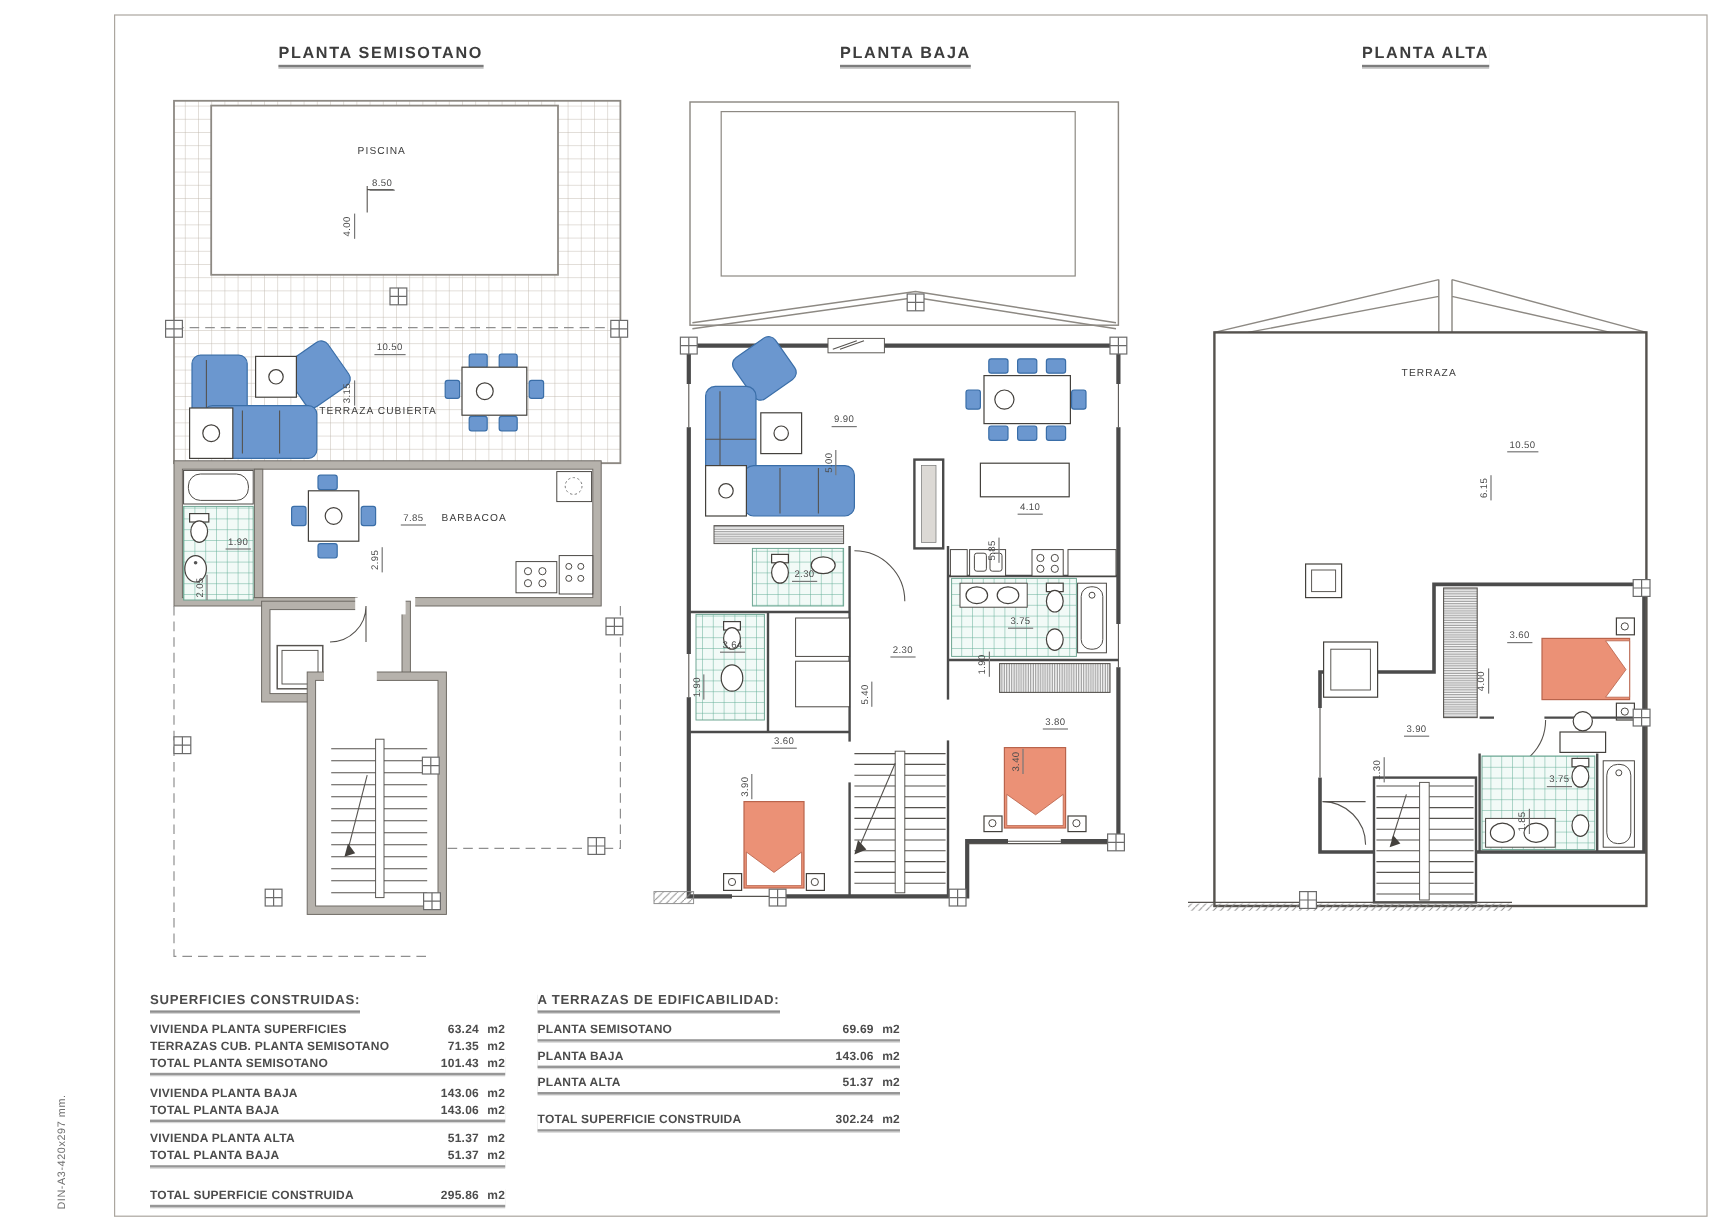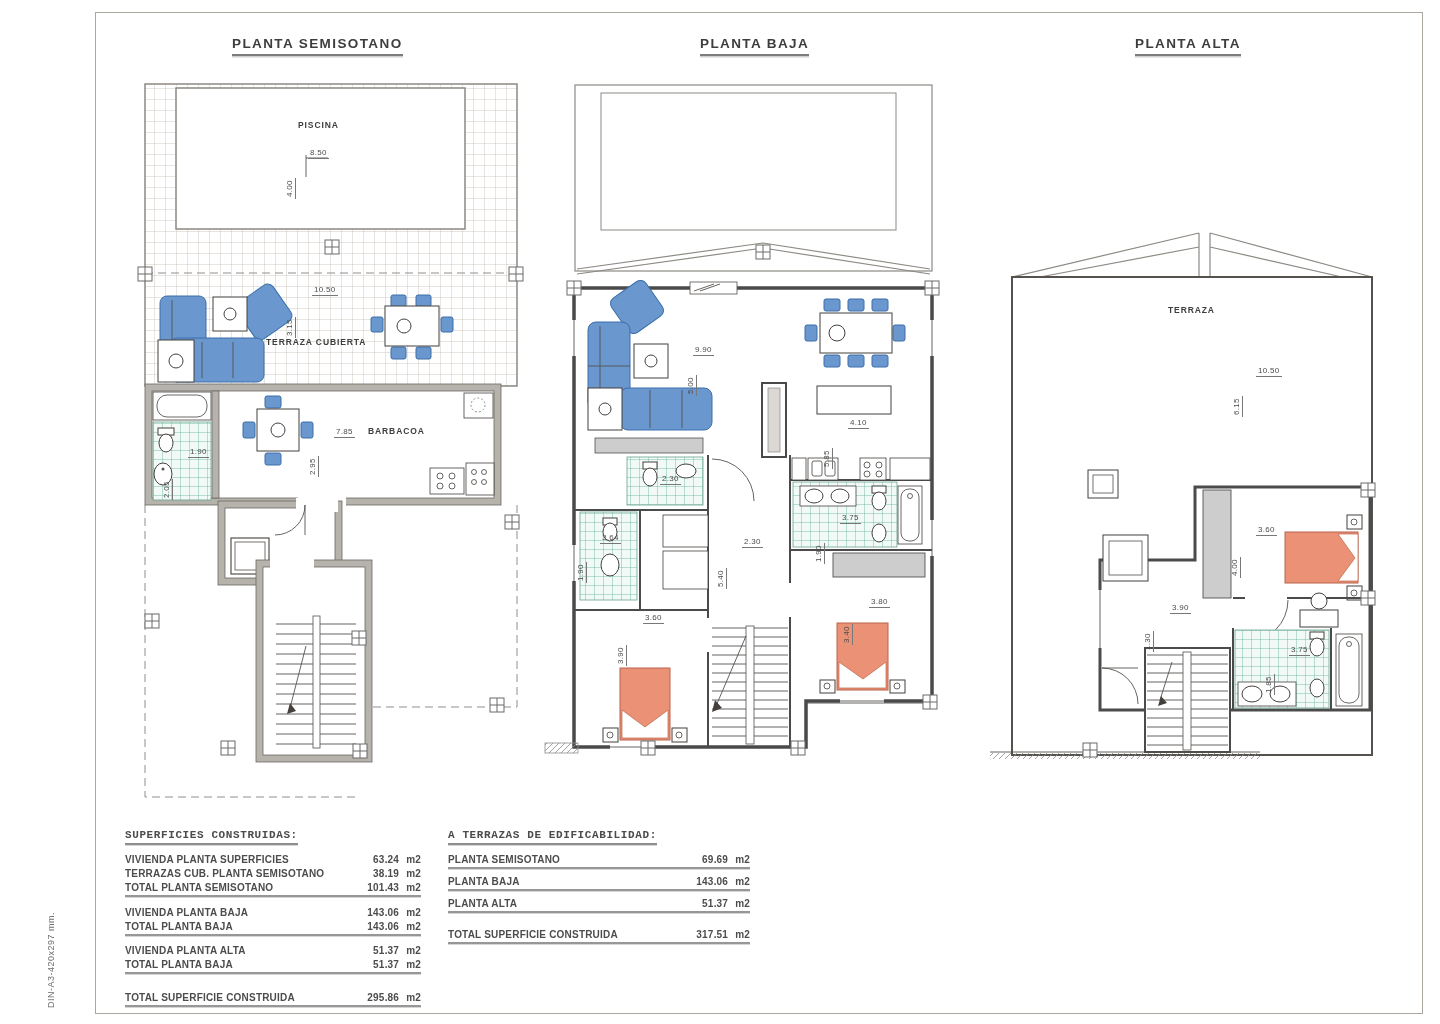--- a/index.html
+++ b/index.html
@@ -16,28 +16,28 @@
   .iw{fill:none;stroke:#4b4b4b;stroke-width:2;}
   .dashl{fill:none;stroke:#8f8f8f;stroke-width:1;stroke-dasharray:8 5;}
   .blue{fill:#6b97cf;stroke:#3a6ea8;stroke-width:1;}
   .bed{fill:#eb9176;stroke:#b9644c;stroke-width:1;}
   .white{fill:#fff;stroke:#44413d;stroke-width:1;}
   .thin{fill:#fff;stroke:#44413d;stroke-width:0.8;}
   .gw{fill:#b6b2ac;stroke:#6b6761;stroke-width:0.8;}
   
   .ptitle{position:absolute;font-size:13.5px;font-weight:bold;letter-spacing:1.4px;color:#3d3d3d;
           border-bottom:2px solid #7d7d7d;box-shadow:0 1.5px 0 #cfcfcf;padding-bottom:3px;white-space:nowrap;}
-  .rlabel{position:absolute;font-size:8.5px;font-weight:bold;letter-spacing:0.9px;color:#3d3d3d;white-space:nowrap;}
+  .rlabel{position:absolute;font-size:8.5px;font-weight:normal;letter-spacing:0.9px;color:#3d3d3d;white-space:nowrap;}
   .dim{position:absolute;font-size:8px;color:#4c4c4c;letter-spacing:0.3px;line-height:9px;
        border-bottom:1px solid #777;padding:0 2px 1px 2px;white-space:nowrap;}
   .dim.v{transform:rotate(-90deg);transform-origin:0 100%;}
   
   .tbl{position:absolute;color:#4c4c4c;}
   .tbl-title{display:inline-block;font-size:11px;font-weight:bold;letter-spacing:0.6px;
-       border-bottom:2px solid #8f8f8f;box-shadow:0 1px 0 #d6d6d6;padding-bottom:2px;margin-bottom:8px;white-space:nowrap;font-family:Liberation Mono, monospace;}
+       border-bottom:2px solid #8f8f8f;box-shadow:0 1px 0 #d6d6d6;padding-bottom:2px;margin-bottom:8px;white-space:nowrap;}
   .trow{display:flex;justify-content:space-between;align-items:flex-end;
        font-size:10px;font-weight:bold;letter-spacing:0.2px;line-height:13px;padding-bottom:1px;}
   .trow.u{border-bottom:2px solid #979797;box-shadow:0 1px 0 #d6d6d6;}
   .num{display:inline-flex;gap:7px;}
 </style>
 </head>
 <body>
 
 <div class="sheet">
   <div class="frame"></div>
@@ -383,21 +383,21 @@
     <div class="trow">
       <span>VIVIENDA PLANTA SUPERFICIES</span>
       <span class="num">
           <span>63.24</span>
           <span>m2</span>
         </span>
     </div>
     <div class="trow">
       <span>TERRAZAS CUB. PLANTA SEMISOTANO</span>
       <span class="num">
-          <span>38.19</span>
+          <span>71.35</span>
           <span>m2</span>
         </span>
     </div>
     <div class="trow u">
       <span>TOTAL PLANTA SEMISOTANO</span>
       <span class="num">
           <span>101.43</span>
           <span>m2</span>
         </span>
     </div>
@@ -457,18 +457,18 @@
     <div class="trow u" style="margin-top:6px">
       <span>PLANTA ALTA</span>
       <span class="num">
           <span>51.37</span>
           <span>m2</span>
         </span>
     </div>
     <div class="trow u" style="margin-top:15px">
       <span>TOTAL SUPERFICIE CONSTRUIDA</span>
       <span class="num">
-          <span>317.51</span>
+          <span>302.24</span>
           <span>m2</span>
         </span>
     </div>
   </div>
 </div>
 
 </body></html>

